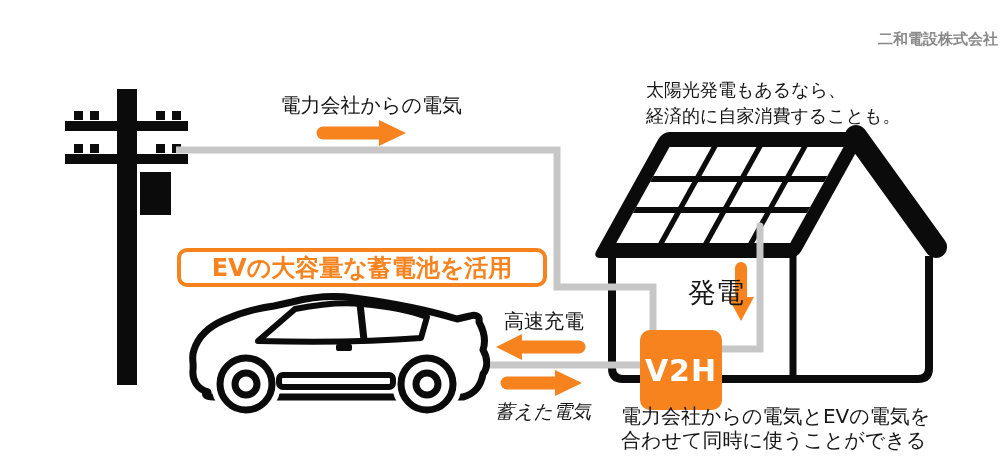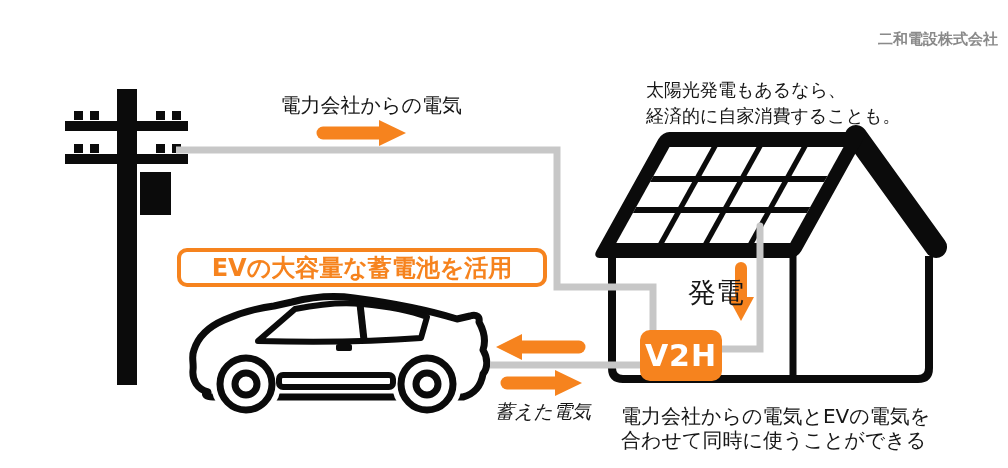--- a/index.html
+++ b/index.html
@@ -24,21 +24,21 @@
   .stored-label{left:484px;top:379px;width:118px;text-align:center;font-size:19px;font-style:italic;}
   .v2h-note{left:621px;top:384px;width:320px;font-size:20px;line-height:24px;white-space:pre-line;}
 
   .ev-badge{
     left:177px;top:228px;width:370px;height:39px;box-sizing:border-box;
     border:4px solid var(--accent-orange,#F6831E);border-radius:10px;background:#fff;
     display:flex;align-items:flex-start;justify-content:center;
     font-size:24px;font-weight:bold;color:var(--accent-orange,#F6831E);white-space:nowrap;
   }
   .v2h-box{
-    left:640px;top:310px;width:82px;height:51px;border-radius:10px;
+    left:640px;top:310px;width:82px;height:80px;border-radius:10px;
     background:var(--accent-orange,#F6831E);
     display:flex;align-items:center;justify-content:center;
     font-size:30px;font-weight:bold;color:#fff;letter-spacing:1px;
   }
 </style>
 </head>
 <body>
 
 <div id="stage" style="--accent-orange: #F6831E; --wire-gray: #C7C7C7; --company-gray: #8A8A8A;">
 
@@ -130,20 +130,21 @@
 
   <div class="abs grid-label">電力会社からの電気</div>
 
   <div class="abs solar-note">太陽光発電もあるなら、
 経済的に自家消費することも。</div>
 
   <div class="abs ev-badge">
     <span>EVの大容量な蓄電池を活用</span>
   </div>
 
+  <div class="abs fast-label">高速充電</div>
 
   <div class="abs stored-label">蓄えた電気</div>
 
   <div class="abs gen-label">発電</div>
 
   <div class="abs v2h-box">
     <span>V2H</span>
   </div>
 
   <div class="abs v2h-note">電力会社からの電気とEVの電気を

